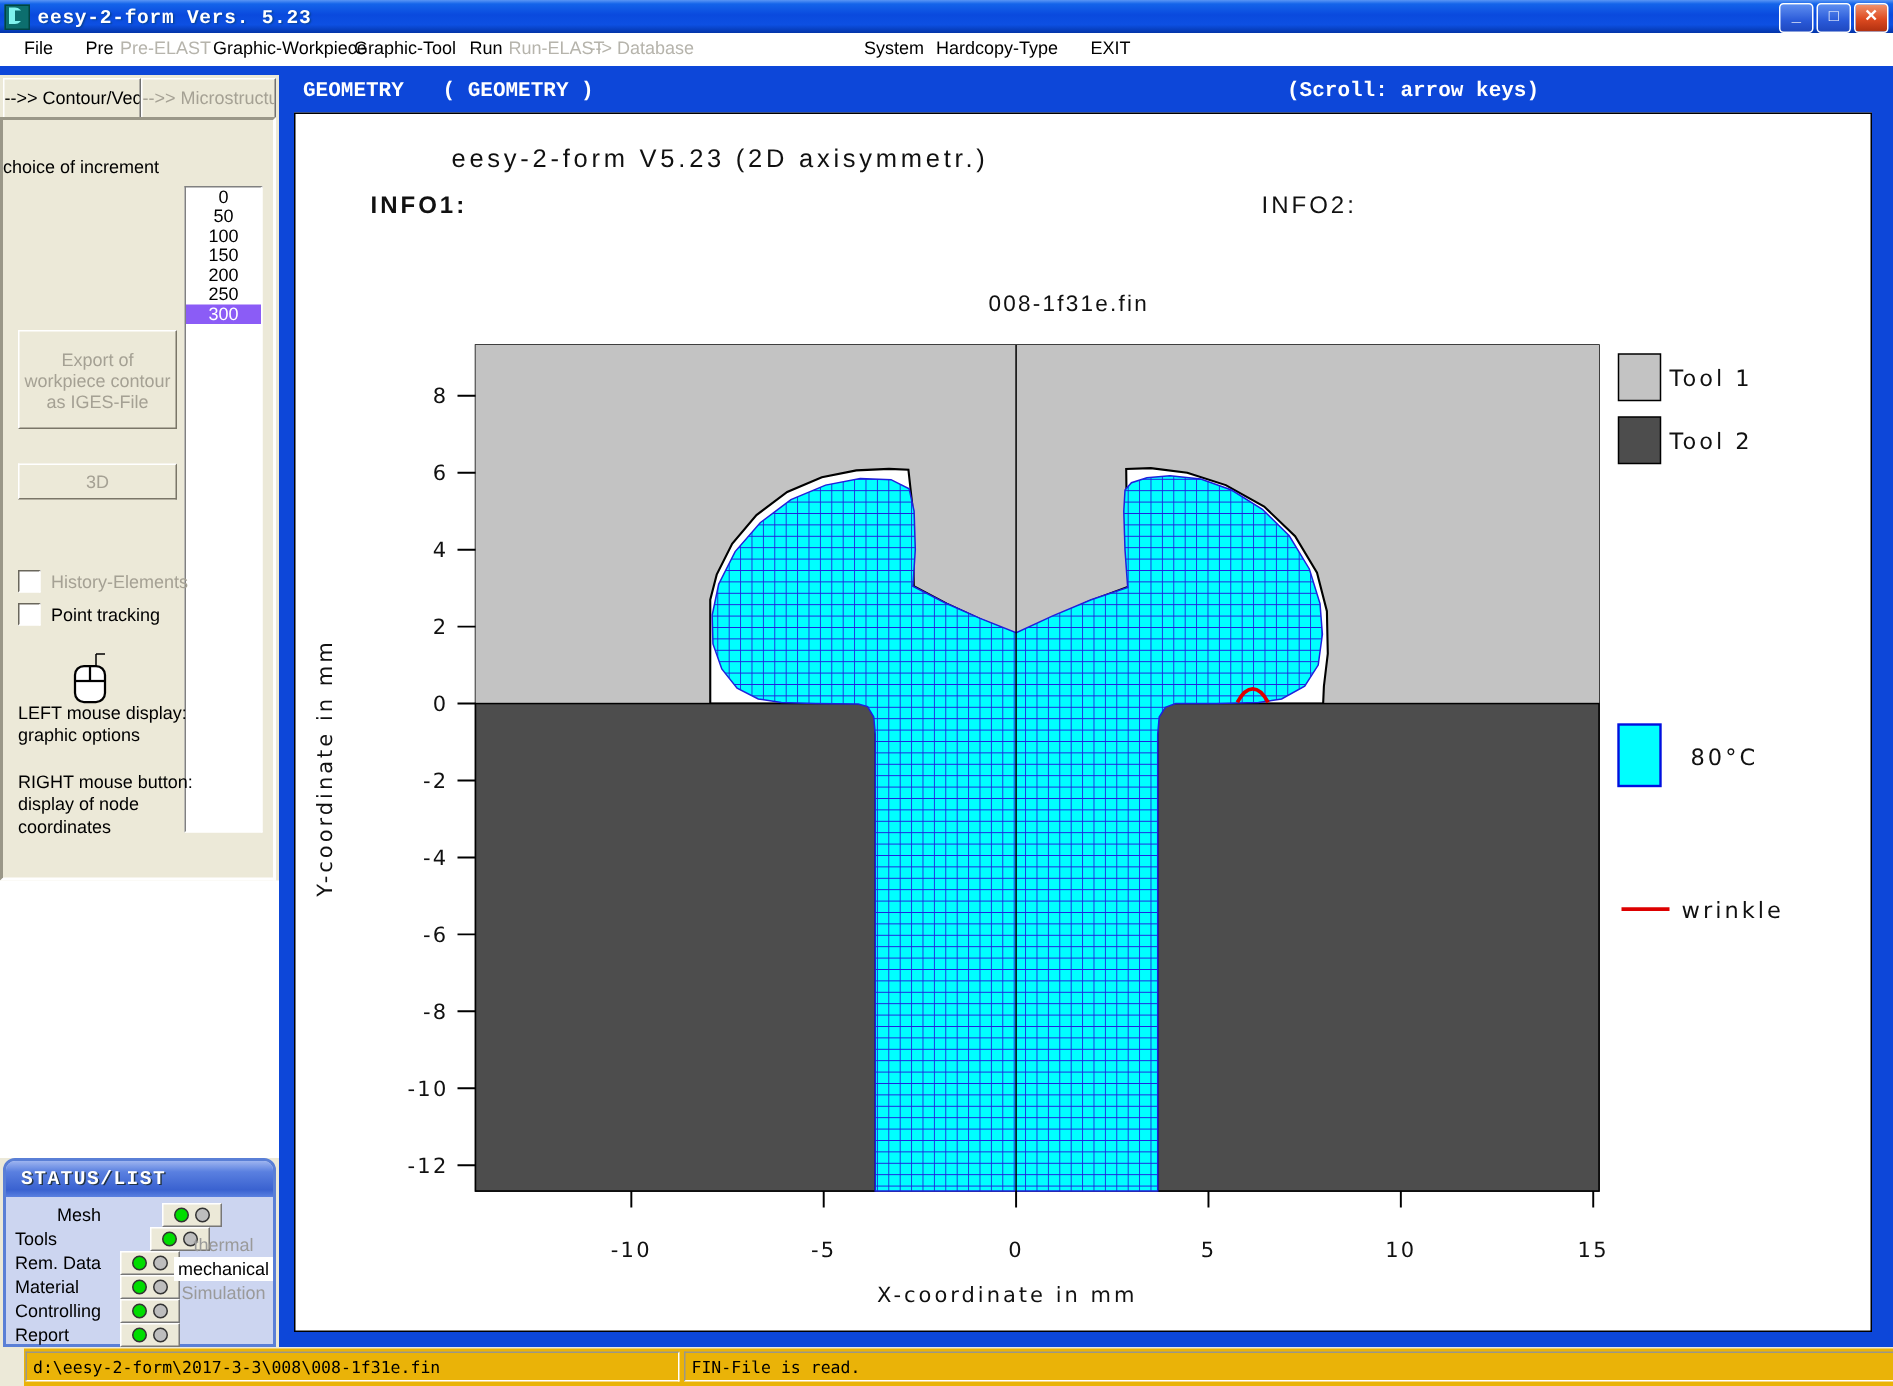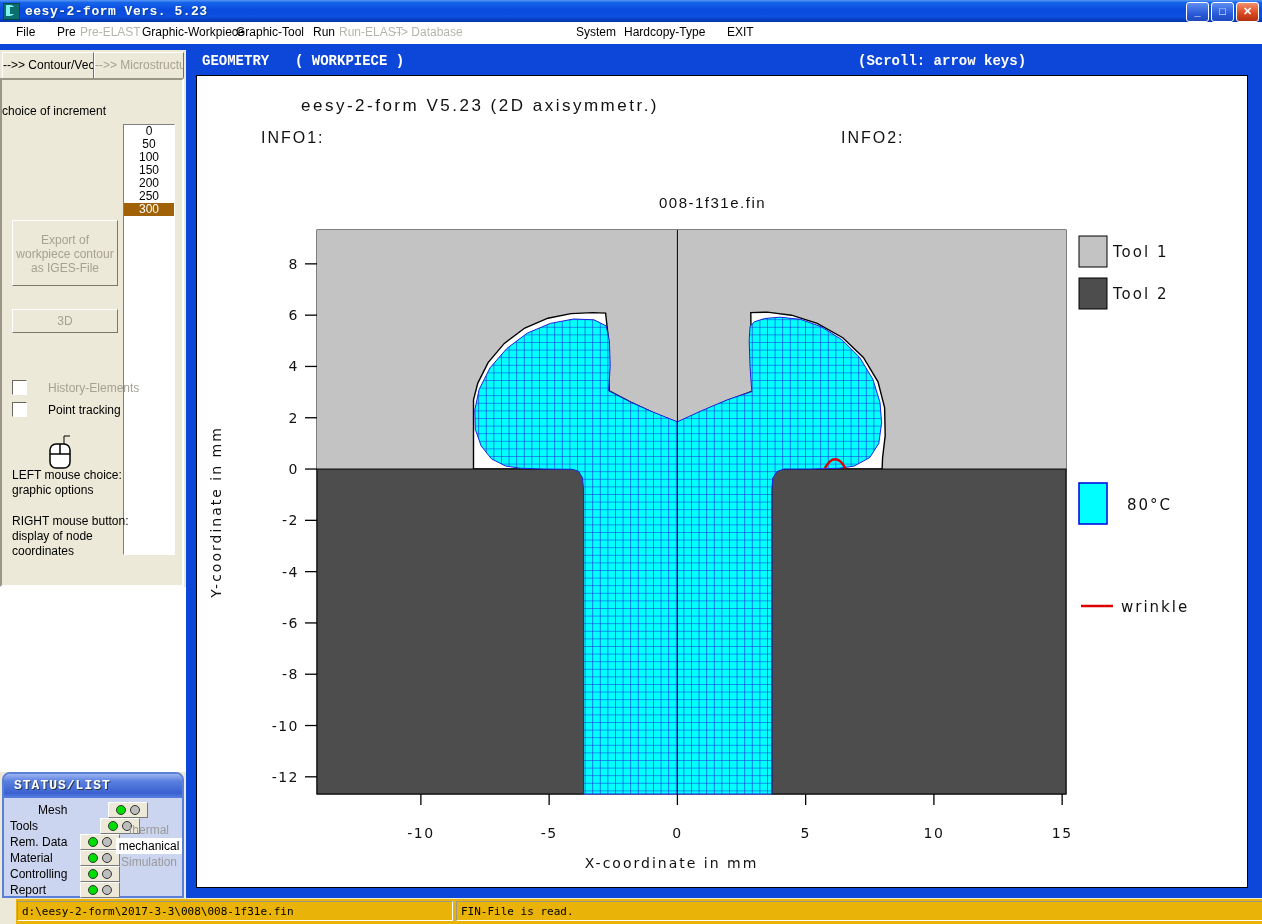--- a/index.html
+++ b/index.html
@@ -31,24 +31,24 @@
     border-top-color:#fff;border-left-color:#fff;border-right-color:#707070;border-bottom-color:#707070;
     font-size:12px;text-align:center;line-height:24px;overflow:hidden;white-space:nowrap;}
   .side-btn.dis{color:#a5a194;}
   .sidepanel{position:absolute;left:0;top:78px;width:184px;height:509px;background:#ece9d8;
     border:2px solid;border-color:#9a9788 #fff #fff #9a9788;box-sizing:border-box;}
   .side-white{position:absolute;left:0;top:587px;width:186px;height:185px;background:#fff;}
   .inc-label{position:absolute;left:0;top:24px;width:100%;text-align:left;font-size:12px;}
   .listbox{position:absolute;left:121px;top:44px;width:52px;height:431px;background:#fff;
     border:1px solid;border-color:#808080 #fff #fff #808080;box-sizing:border-box;}
   .listbox .li{font-size:12px;height:13px;line-height:13px;text-align:center;}
-  .listbox .li.sel{background:#a16207;color:#fff;}
+  .listbox .li.sel{background:#8b5cf6;color:#fff;}
   .big-btn{position:absolute;left:10px;width:106px;background:#ece9d8;border:1px solid;
     border-color:#fff #7a7668 #7a7668 #fff;color:#a5a194;font-size:12px;text-align:center;box-sizing:border-box;}
-  .chk-row{position:absolute;left:10px;display:flex;align-items:center;gap:21px;font-size:12px;}
+  .chk-row{position:absolute;left:10px;display:flex;align-items:center;gap:7px;font-size:12px;}
   .chk{width:13px;height:13px;background:#fff;border:1px solid;border-color:#6a675c #fff #fff #6a675c;}
   .hint{position:absolute;left:10px;font-size:12px;line-height:15px;color:#000;}
   
   .statuspanel{position:absolute;left:2px;top:772px;width:182px;height:126px;
     background:#ccd5f0;border:2px solid #5a7fd6;border-radius:8px 8px 0 0;box-sizing:border-box;}
   .sp-head{height:24px;border-radius:6px 6px 0 0;
     background:linear-gradient(180deg,#9db4f0 0%,#5a80e0 30%,#3a62d0 80%,#5a80e0 100%);
     color:#fff;font-weight:bold;font-size:13px;font-family:"Liberation Mono","DejaVu Sans Mono",monospace;
     letter-spacing:1px;line-height:24px;padding-left:10px;text-shadow:1px 1px 0 #234;}
   .sp-row{position:absolute;left:6px;height:16px;display:flex;align-items:center;font-size:12px;color:#000;}
@@ -139,21 +139,21 @@
       <span>Point tracking</span>
     </div>
 
     <svg class="mouse-svg" width="30" height="38">
       <path d="M20 2 L26 2 M20 2 L20 10" stroke="#000" fill="none"></path>
       <rect x="6" y="10" width="20" height="24" rx="6" fill="#fff" stroke="#000" stroke-width="1.5"></rect>
       <line x1="6" y1="20" x2="26" y2="20" stroke="#000" stroke-width="1.5"></line>
       <line x1="16" y1="10" x2="16" y2="20" stroke="#000" stroke-width="1.5"></line>
     </svg>
     <div class="hint" style="top:388px;">
-      <div>LEFT mouse choice:</div>
+      <div>LEFT mouse display:</div>
       <div>graphic options</div>
     </div>
     <div class="hint" style="top:434px;">
       <div>RIGHT mouse button:</div>
       <div>display of node</div>
       <div>coordinates</div>
     </div>
   </div>
 
   <div class="side-white"></div>
@@ -206,26 +206,26 @@
       <div>thermal</div>
       <div class="active">mechanical</div>
       <div>Simulation</div>
     </div>
   </div>
 </div>
 
 <div class="main">
   <div class="vheader">
     <span class="h1">GEOMETRY</span>
-    <span class="h2">( WORKPIECE )</span>
+    <span class="h2">( GEOMETRY )</span>
     <span class="h3">(Scroll: arrow keys)</span>
   </div>
   <div class="canvas">
     <div class="ptitle">eesy-2-form  V5.23  (2D  axisymmetr.)</div>
-    <div class="pinfo" style="left:64px;">INFO1:</div>
+    <div class="pinfo" style="left:50px;font-weight:bold;">INFO1:</div>
     <div class="pinfo" style="left:644px;">INFO2:</div>
     <div class="pfile">008-1f31e.fin</div>
     <div id="plot"><svg width="1050" height="811">
           <defs>
             <pattern id="mesh" width="7.6" height="7.6" patternUnits="userSpaceOnUse">
               <rect x="0" y="0" width="7.6" height="7.6" fill="#00ffff"></rect>
               <path d="M0 0H7.6M0 0V7.6" stroke="#2020dd" stroke-width="1.15" fill="none"></path>
             </pattern>
           </defs>
           <rect x="120" y="154" width="749" height="564" fill="#fff" stroke="#000"></rect>

